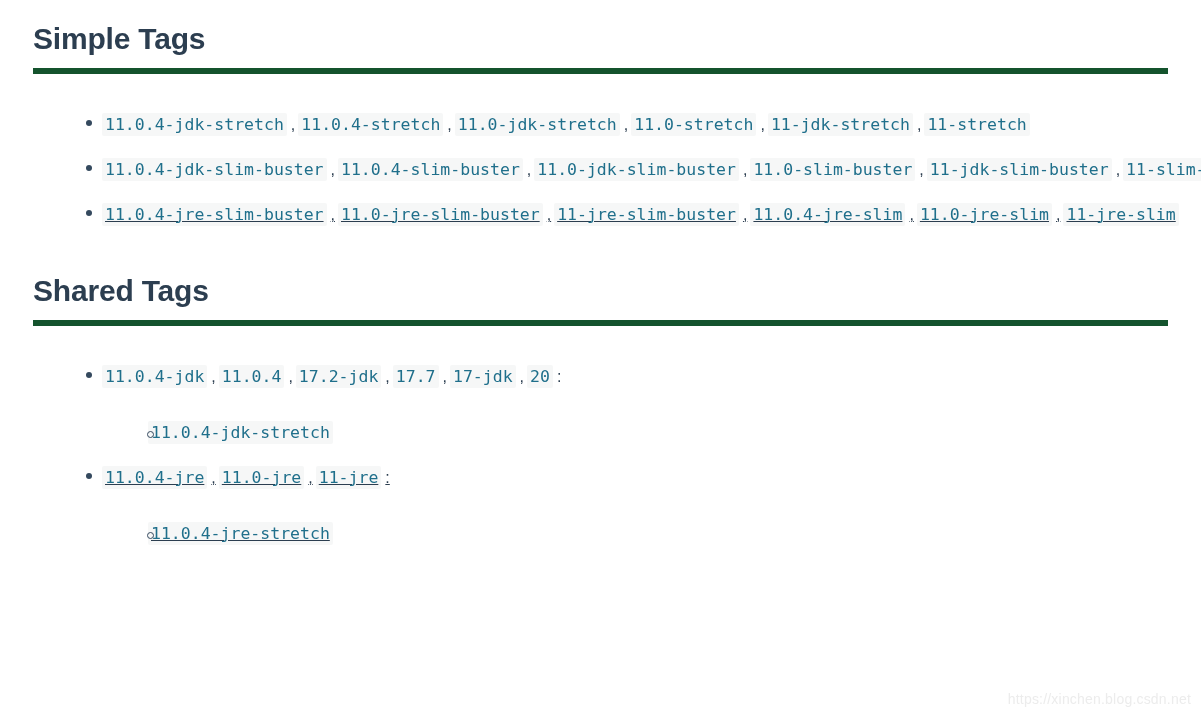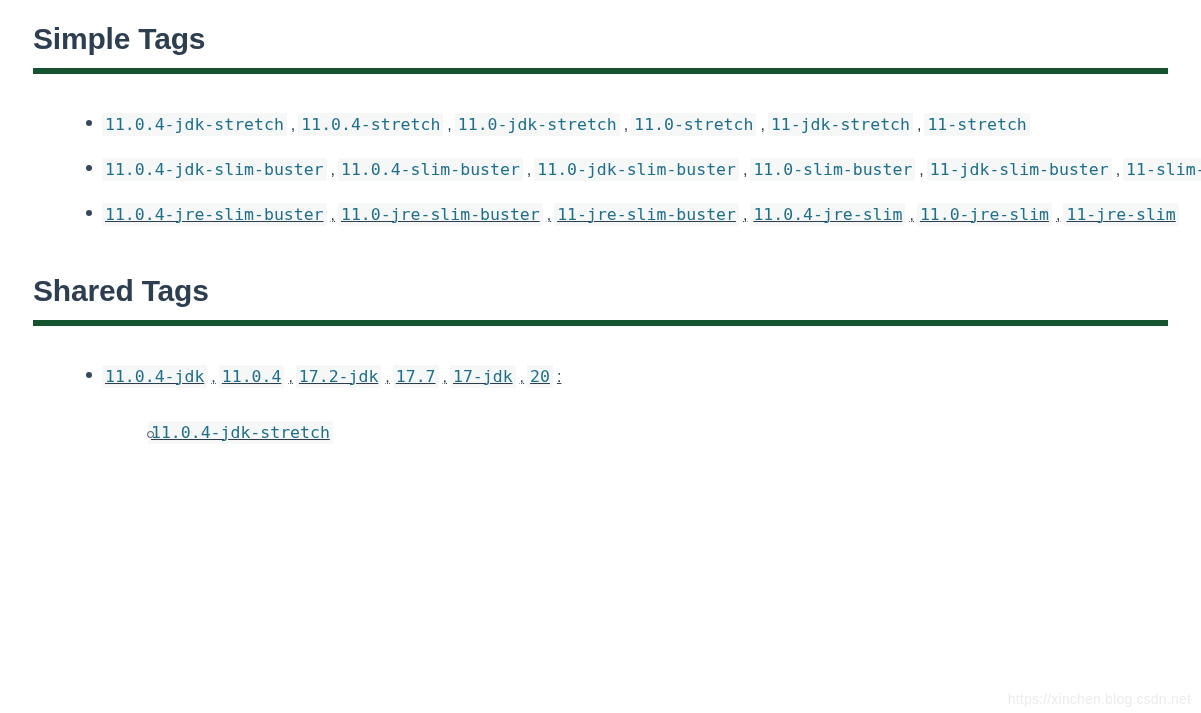--- a/index.html
+++ b/index.html
@@ -158,17 +158,27 @@
         <li class="tag-row">
           <span class="bullet-disc"></span>
           <div class="tag-line"><code class="tag">11.0.4-jdk</code><span class="sep">,</span><code class="tag">11.0.4</code><span class="sep">,</span><code class="tag">17.2-jdk</code><span class="sep">,</span><code class="tag">17.7</code><span class="sep">,</span><code class="tag">17-jdk</code><span class="sep">,</span><code class="tag">20</code><span class="colon">:</span></div>
           <ul class="sub-list">
             <li class="sub-row">
               <span class="bullet-circle"></span>
               <div class="tag-line"><code class="tag">11.0.4-jdk-stretch</code></div>
             </li>
           </ul>
         </li>
+        <li class="tag-row">
+          <span class="bullet-disc"></span>
+          <div class="tag-line"><code class="tag">11.0.4-jre</code><span class="sep">,</span><code class="tag">11.0-jre</code><span class="sep">,</span><code class="tag">11-jre</code><span class="colon">:</span></div>
+          <ul class="sub-list">
+            <li class="sub-row">
+              <span class="bullet-circle"></span>
+              <div class="tag-line"><code class="tag">11.0.4-jre-stretch</code></div>
+            </li>
+          </ul>
+        </li>
       </ul>
     </div>
 </div>
 
 <div class="watermark">https://xinchen.blog.csdn.net</div>
 
 </body></html>

